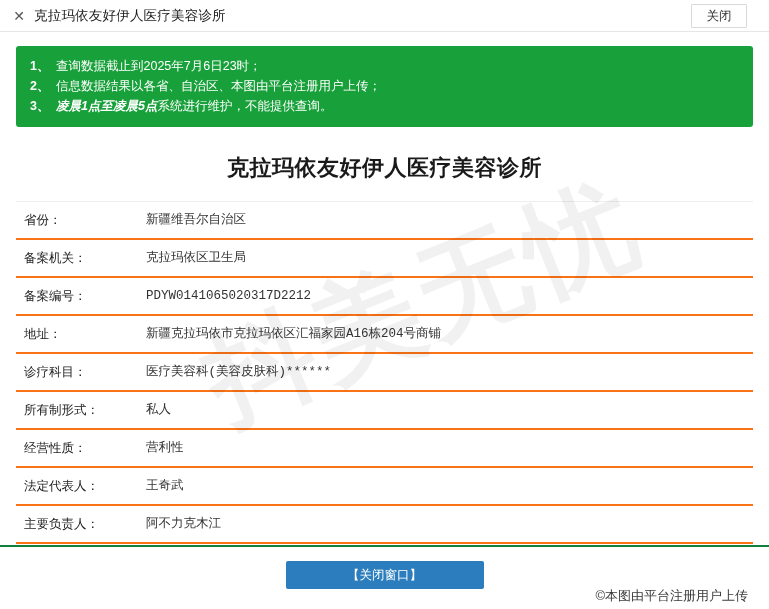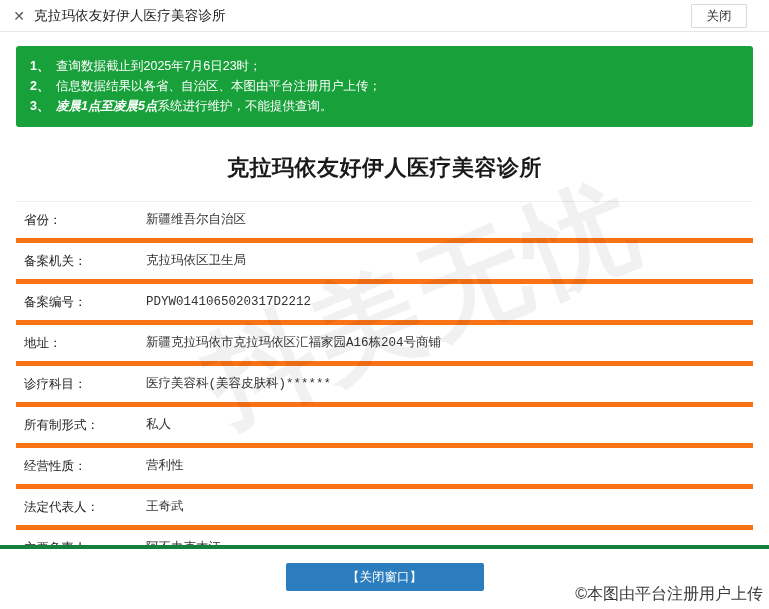--- a/index.html
+++ b/index.html
@@ -98,21 +98,21 @@
   }
 
   
   table.info {
     width: 100%;
     border-collapse: collapse;
     font-size: 12.5px;
     color: #333;
   }
   table.info tr {
-    border-bottom: 5px solid #f97316;
+    border-bottom: 2px solid #f97316;
   }
   table.info tr:first-child { border-top: 1px solid #eeeeee; }
   table.info td {
     padding: 9px 6px 9px 8px;
     vertical-align: middle;
     line-height: 18px;
   }
   td.label {
     width: 122px;
     color: #222;
@@ -142,41 +142,41 @@
     white-space: nowrap;
     letter-spacing: 6px;
   }
 
   
   .footer {
     position: absolute;
     left: 0; bottom: 0;
     width: 769px;
     height: 64px;
-    border-top: 4px solid #15803d;
+    border-top: 2px solid #15803d;
     background: #ffffff;
   }
   .footer-btn {
     position: absolute;
     left: 50%;
     transform: translateX(-50%);
     top: 14px;
     width: 198px; height: 28px;
     background: #2b7dbd;
     color: #ffffff;
     font-size: 12.5px;
     display: flex; align-items: center; justify-content: center;
     cursor: pointer;
     border-radius: 2px;
   }
   .corner-note {
     position: absolute;
-    right: 6px;
+    right: 21px;
     bottom: 4px;
-    font-size: 16px;
+    font-size: 13px;
     color: #3a3a3a;
     white-space: nowrap;
   }
 </style>
 </head>
 <body>
 
 <div id="page">
 
   <div class="titlebar">

